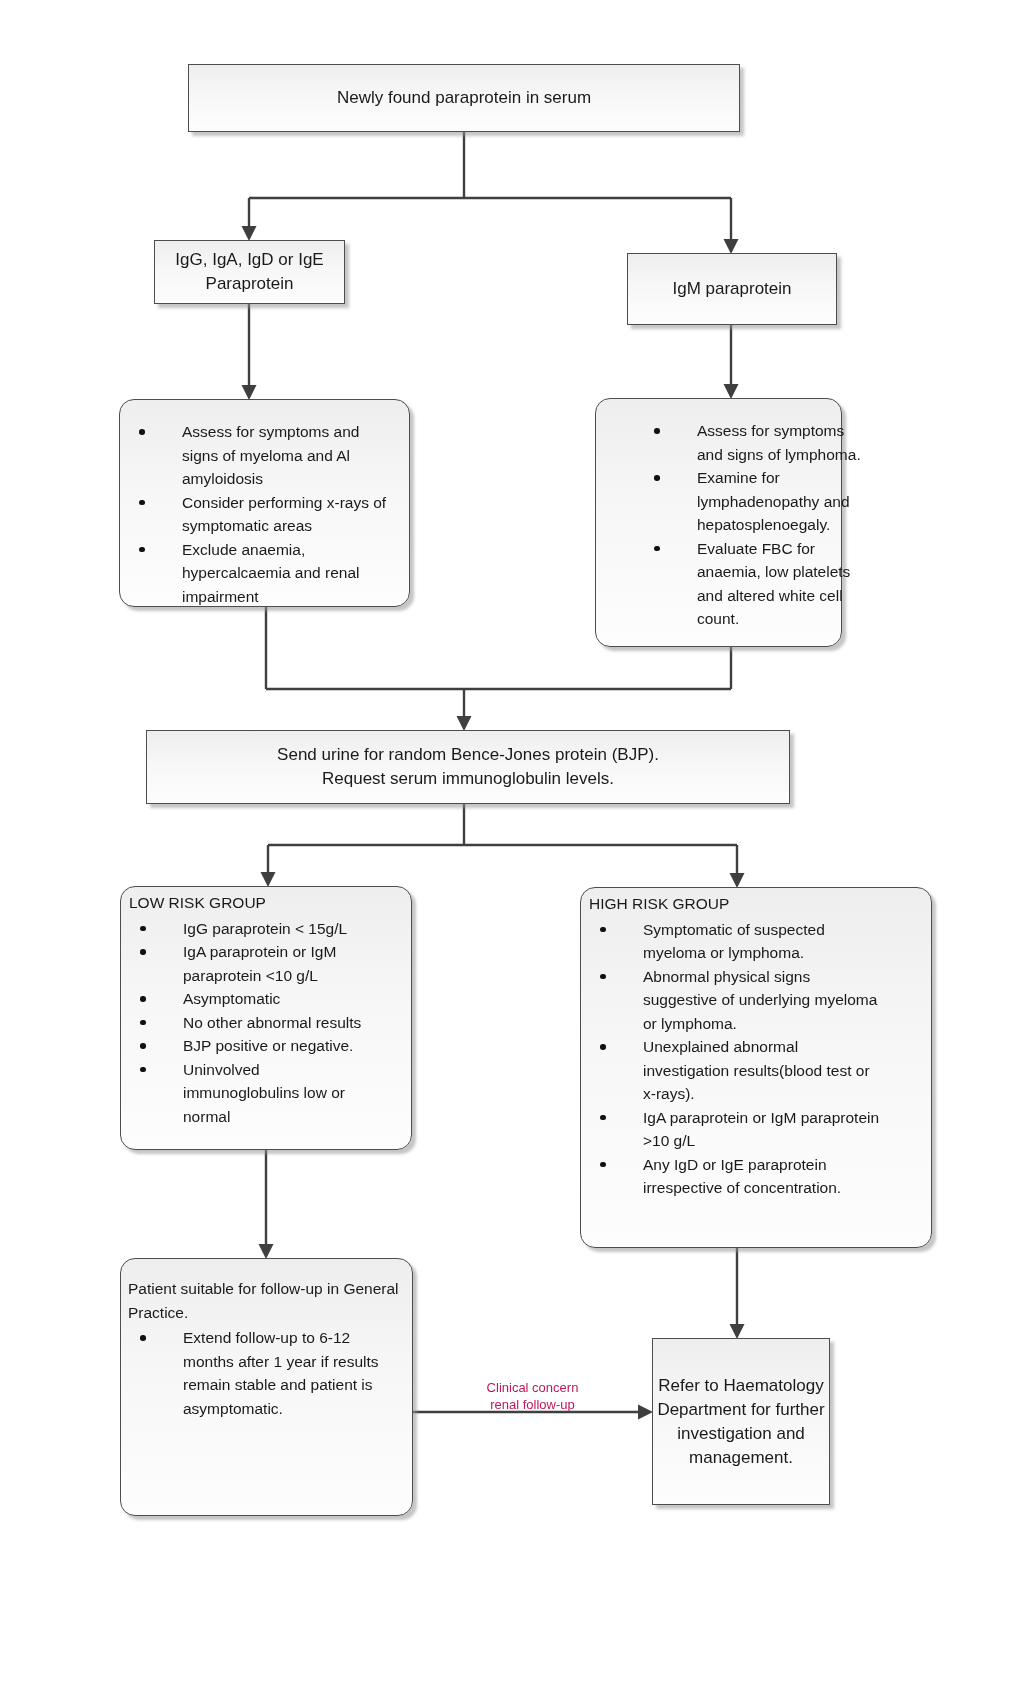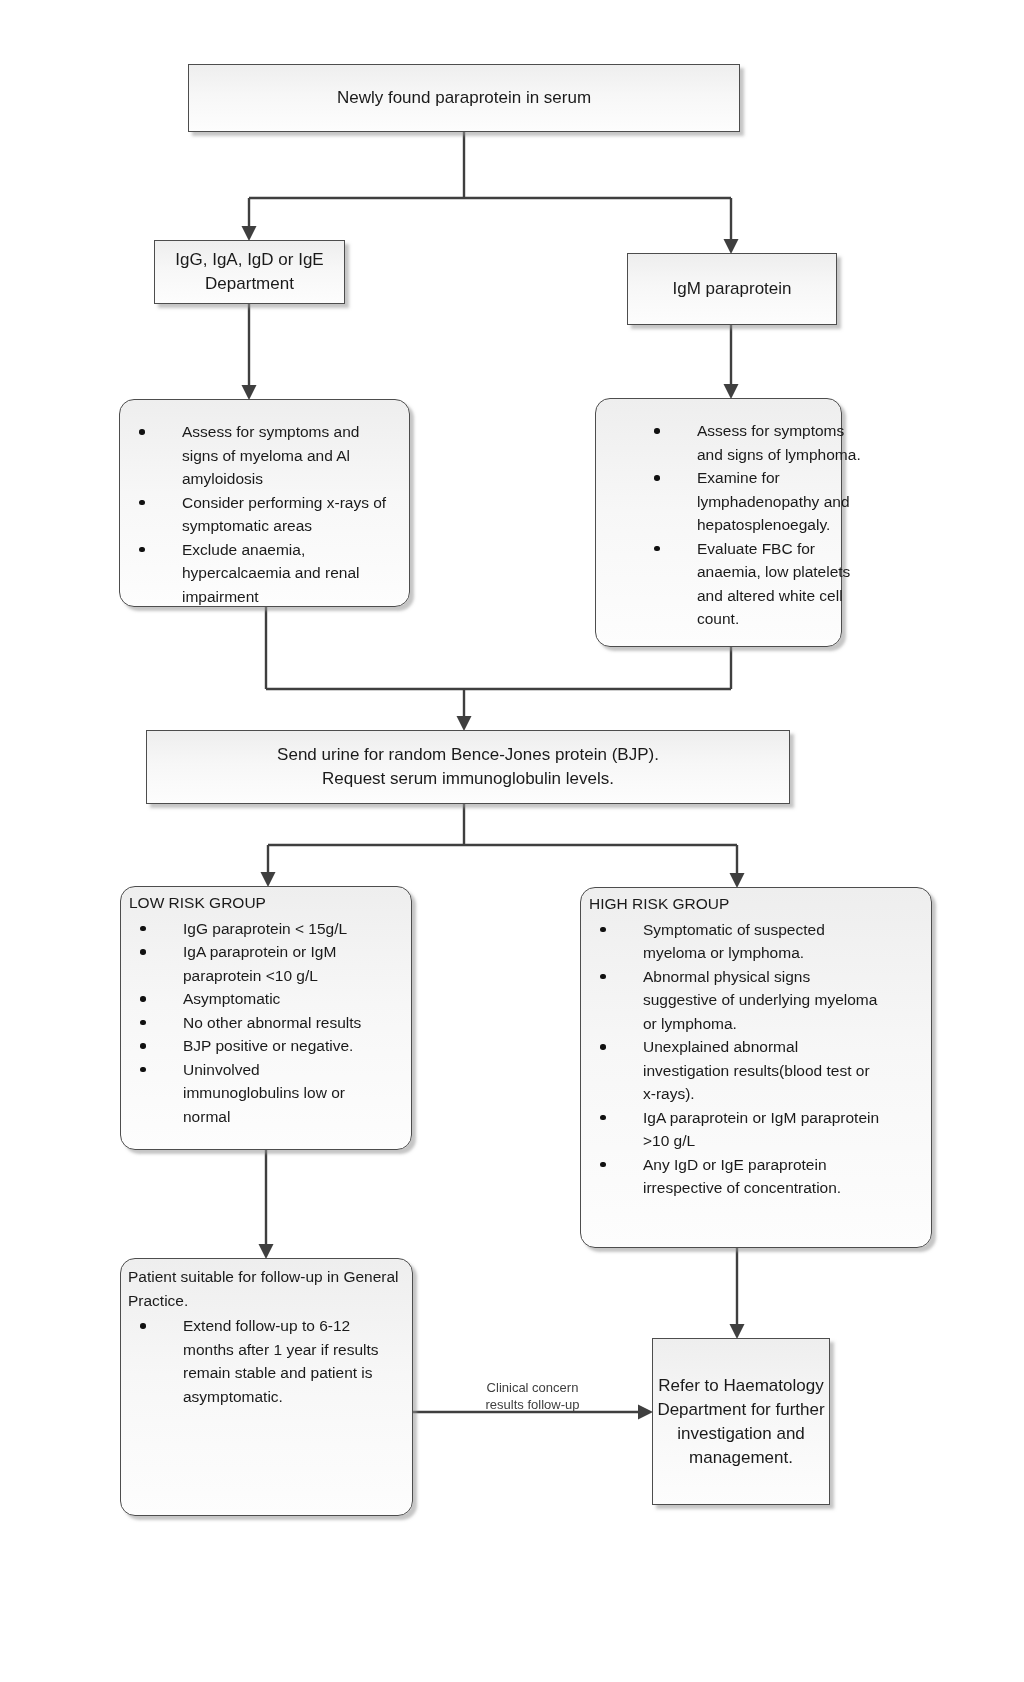--- a/index.html
+++ b/index.html
@@ -36,25 +36,25 @@
   #n-low     {left:120px;top:886px; width:292px;height:264px;}
   #n-high    {left:580px;top:887px; width:352px;height:361px;}
   #n-patient {left:120px;top:1258px;width:293px;height:258px;}
   #n-refer   {left:652px;top:1338px;width:178px;height:167px;padding:4px;}
 
   #n-myeloma  .bullet-text{width:215px;}
   #n-lymphoma .bullet-text{width:175px;}
   #n-low      .bullet-text{width:185px;}
   #n-high     .bullet-text{width:240px;}
   #n-patient  .bullet-text{width:218px;}
-  #n-patient .box-title{padding:6px 6px 0 7px;line-height:23.5px;font-size:15.5px;}
+  #n-patient .box-title{padding:18px 6px 0 7px;line-height:23.5px;font-size:15.5px;}
 
   #edge-label{
     position:absolute;left:455px;top:1379px;width:155px;
-    text-align:center;font-size:13px;line-height:17px;color:#404040;
+    text-align:center;font-size:13px;line-height:17px;color:#be185d;
   }
 </style>
 </head>
 <body>
 
 <div id="canvas">
 
   <svg id="wires" viewBox="0 0 1024 1682" xmlns="http://www.w3.org/2000/svg">
     <g stroke="#3f3f3f" stroke-width="2.4" fill="none">
 
@@ -87,21 +87,21 @@
       <polygon points="729.5,1324 744.5,1324 737,1339"></polygon>
       <polygon points="638,1404.5 638,1419.5 653,1412"></polygon>
     </g>
   </svg>
 
   <div id="n-top" class="node center-node">
     <div>Newly found paraprotein in serum</div>
   </div>
 
   <div id="n-igg" class="node center-node">
-    <div>IgG, IgA, IgD or IgE Department</div>
+    <div>IgG, IgA, IgD or IgE Paraprotein</div>
   </div>
 
   <div id="n-igm" class="node center-node">
     <div>IgM paraprotein</div>
   </div>
 
   <div id="n-myeloma" class="node bullet-node pad-top">
     <div class="bullet-rows">
         <div class="bullet-row">
           <span class="bullet-dot-col">
@@ -241,16 +241,16 @@
         </div>
       </div>
   </div>
 
   <div id="n-refer" class="node center-node">
     <div>Refer to Haematology Department for further investigation and management.</div>
   </div>
 
   <div id="edge-label">
     <div>Clinical concern</div>
-    <div>results follow-up</div>
+    <div>renal follow-up</div>
   </div>
 
 </div>
 
 </body></html>

